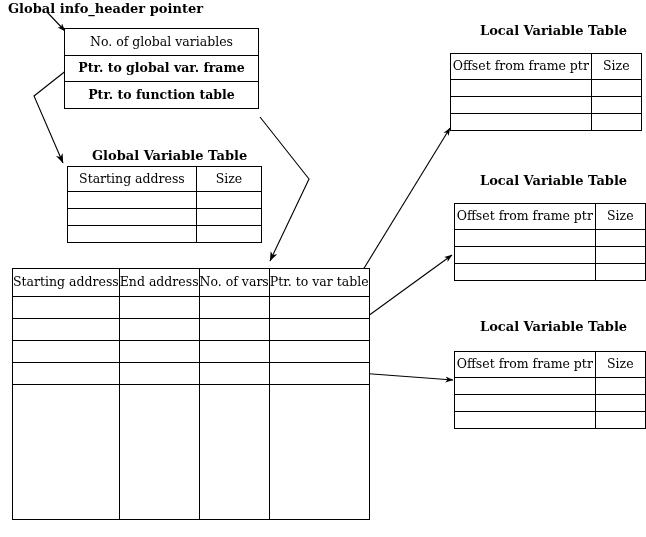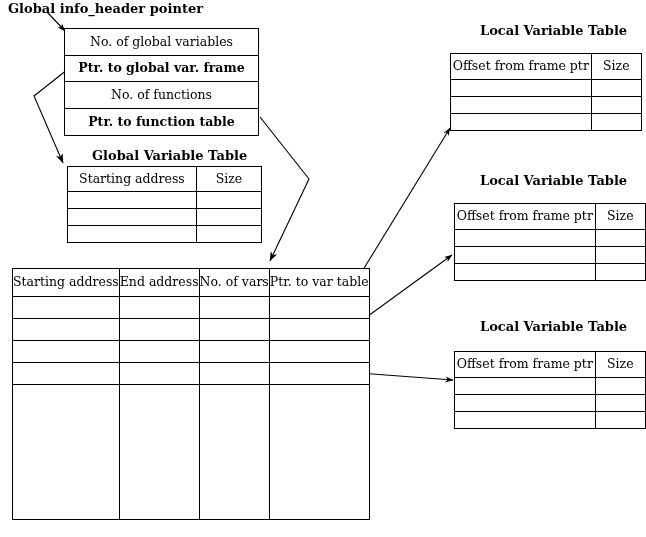--- a/index.html
+++ b/index.html
@@ -89,23 +89,20 @@
 
   <table class="tbl" id="info-header">
     <tbody>
         <tr>
       <td>No. of global variables</td>
     </tr>
     <tr>
       <td class="b">Ptr. to global var. frame</td>
     </tr>
     <tr>
-      <td>No. of functions</td>
-    </tr>
-    <tr>
       <td class="b">Ptr. to function table</td>
     </tr>
   </tbody>
     </table>
 
   <table class="tbl" id="gvt">
     <tbody>
         <tr>
       <td class="c1 hdrcell">Starting address</td>
       <td class="c2 hdrcell">Size</td>

